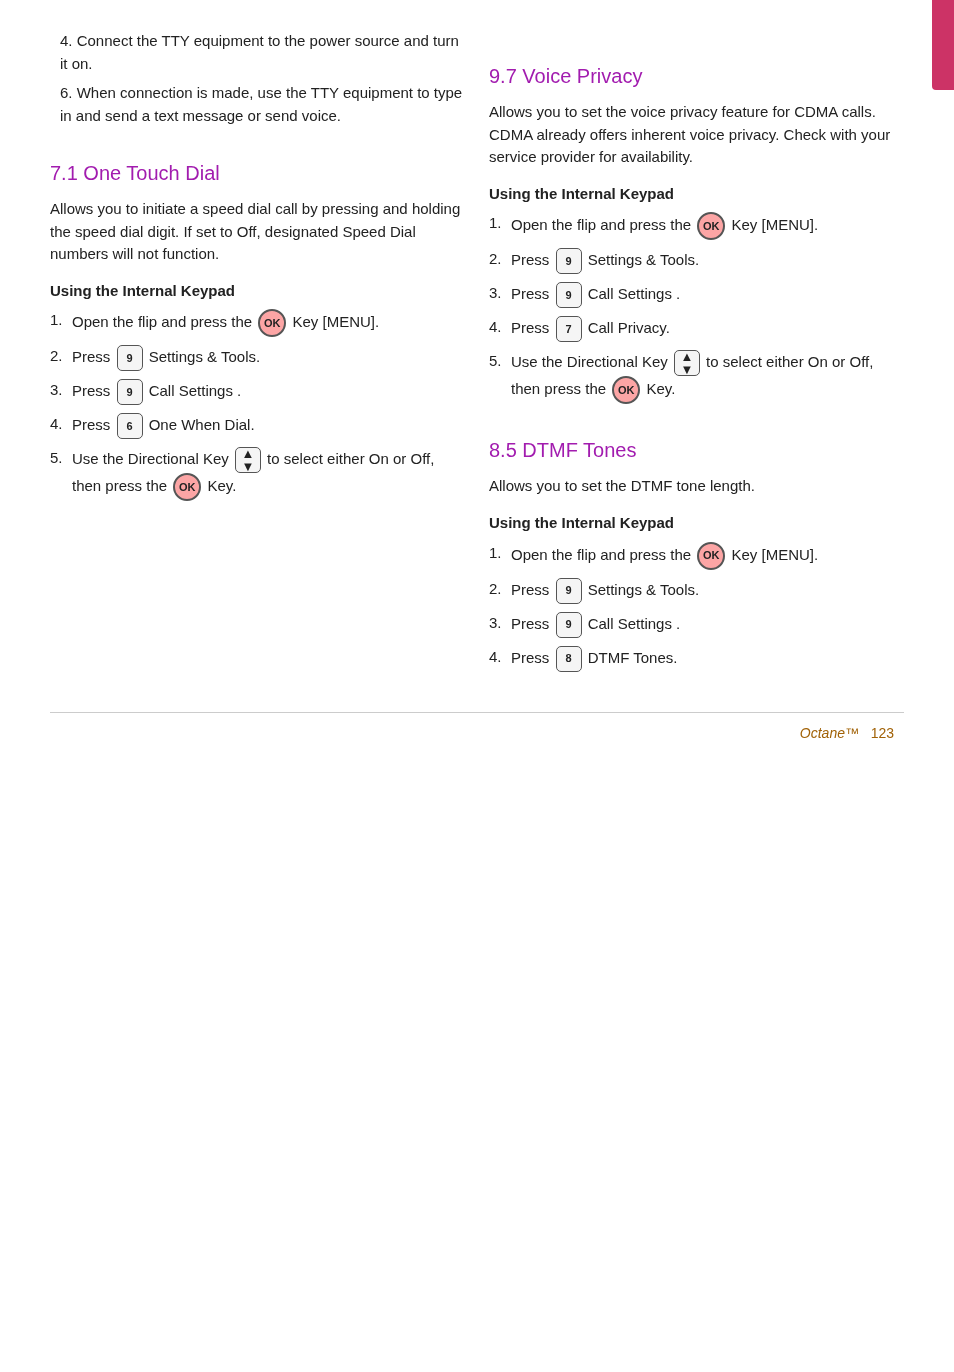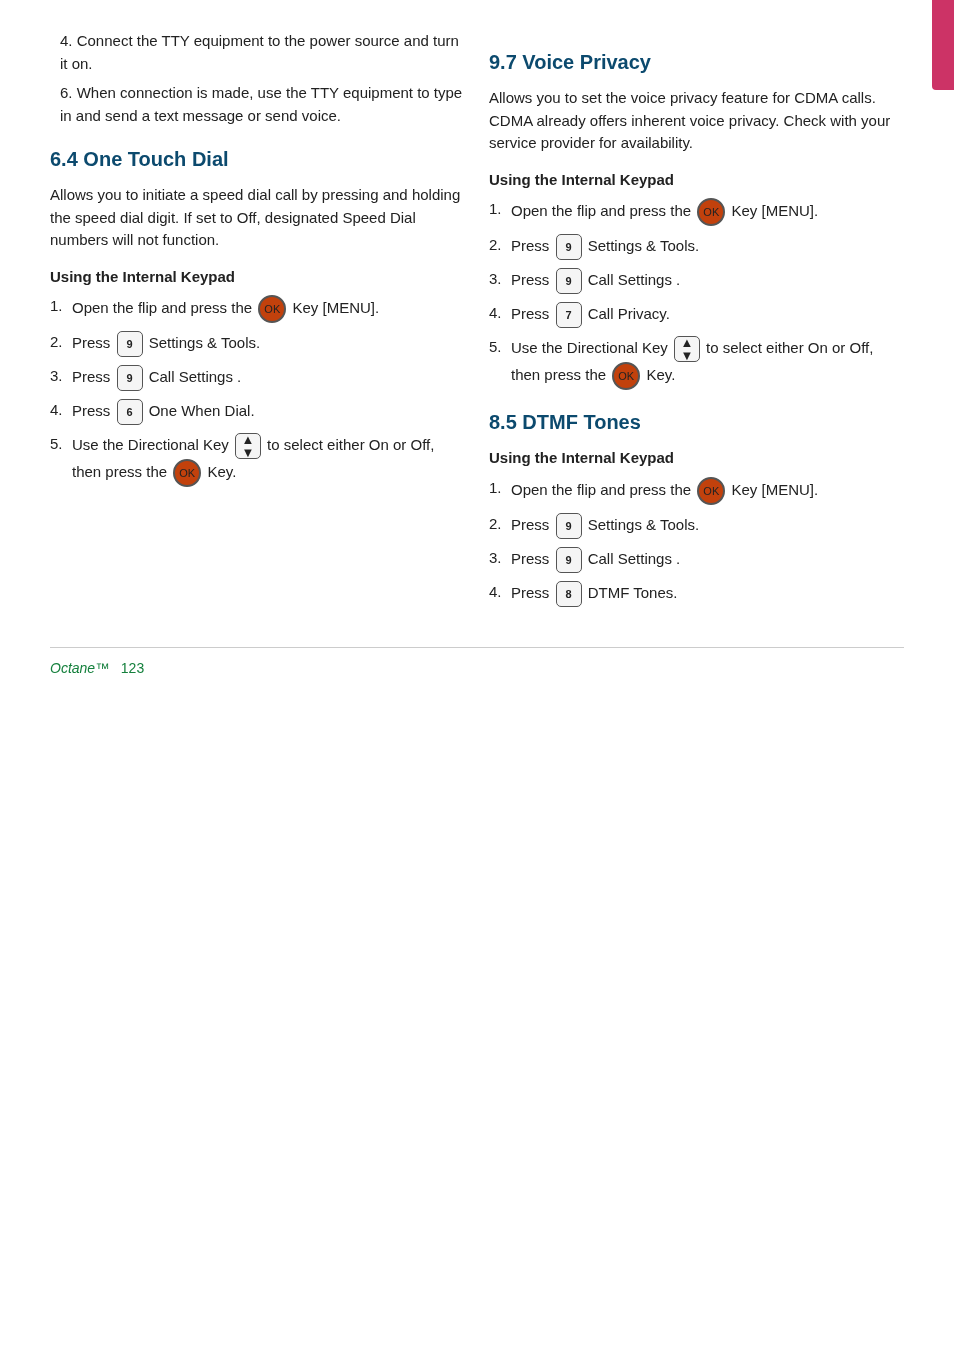--- a/index.html
+++ b/index.html
@@ -36,25 +36,25 @@
     }
     .left-col {
       flex: 1;
       max-width: 420px;
     }
     .right-col {
       flex: 1;
       max-width: 420px;
     }
     .section-title {
-      color: #0c4a6e;
+      color: #a21caf;
       font-size: 20px;
-      font-weight: bold;
+      font-weight: normal;
       margin-bottom: 10px;
-      margin-top: 18px;
+      margin-top: 32px;
     }
     .section-intro {
       margin-bottom: 14px;
       font-size: 15px;
       line-height: 1.5;
     }
     .subsection-title {
       font-weight: bold;
       font-size: 15px;
       margin-bottom: 8px;
@@ -105,23 +105,23 @@
     
     .ok-key {
       display: inline-flex;
       align-items: center;
       justify-content: center;
       width: 28px;
       height: 28px;
       border: 2px solid #555;
       border-radius: 50%;
       font-size: 11px;
-      font-weight: normal;
+      font-weight: bold;
       vertical-align: middle;
-      background: #c2410c;
+      background: #fca5a5;
       margin: 0 2px;
     }
     
     .dir-key {
       display: inline-flex;
       align-items: center;
       justify-content: center;
       width: 26px;
       height: 26px;
       border: 1.5px solid #555;
@@ -135,22 +135,23 @@
     }
     .bold { font-weight: normal; }
     hr.footer-line {
       border: none;
       border-top: 1px solid #ccc;
       margin-top: 30px;
       margin-bottom: 10px;
     }
     .footer {
       display: flex;
+      justify-content: flex-end;
       font-size: 14px;
-      color: #15803d;
+      color: #a16207;
       padding-right: 10px;
     }
     .footer .brand {
       font-style: italic;
     }
     .bullet-list {
       list-style: none;
       padding: 0;
       margin: 0 0 12px 0;
     }
@@ -175,21 +176,21 @@
 
       <ul class="bullet-list">
         <li>
           <span>4. </span>Connect the TTY equipment to the power source and turn it on.
         </li>
         <li>
           <span>6. </span>When connection is made, use the TTY equipment to type in and send a text message or send voice.
         </li>
       </ul>
 
-      <h2 class="section-title">6.4 One Touch Dial</h2>
+      <h2 class="section-title">7.1 One Touch Dial</h2>
       <p class="section-intro">
         Allows you to initiate a speed dial call by pressing and holding the speed dial digit. If set to Off, designated Speed Dial numbers will not function.
       </p>
 
       <div class="subsection-title">Using the Internal Keypad</div>
 
       <ul class="step-list">
         <li>
           <span class="step-num">1.</span>
           <span class="step-content">
@@ -290,20 +291,23 @@
               <span>▼</span>
             </span>
             to select either <span class="bold">On</span> or <span class="bold">Off,</span> then press the
             <span class="ok-key">OK</span>
             Key.
           </span>
         </li>
       </ul>
 
       <h2 class="section-title">8.5 DTMF Tones</h2>
+      <p class="section-intro">
+        Allows you to set the DTMF tone length.
+      </p>
 
       <div class="subsection-title">Using the Internal Keypad</div>
 
       <ul class="step-list">
         <li>
           <span class="step-num">1.</span>
           <span class="step-content">
             Open the flip and press the
             <span class="ok-key">OK</span>
             Key <span class="bold">[MENU].</span>

